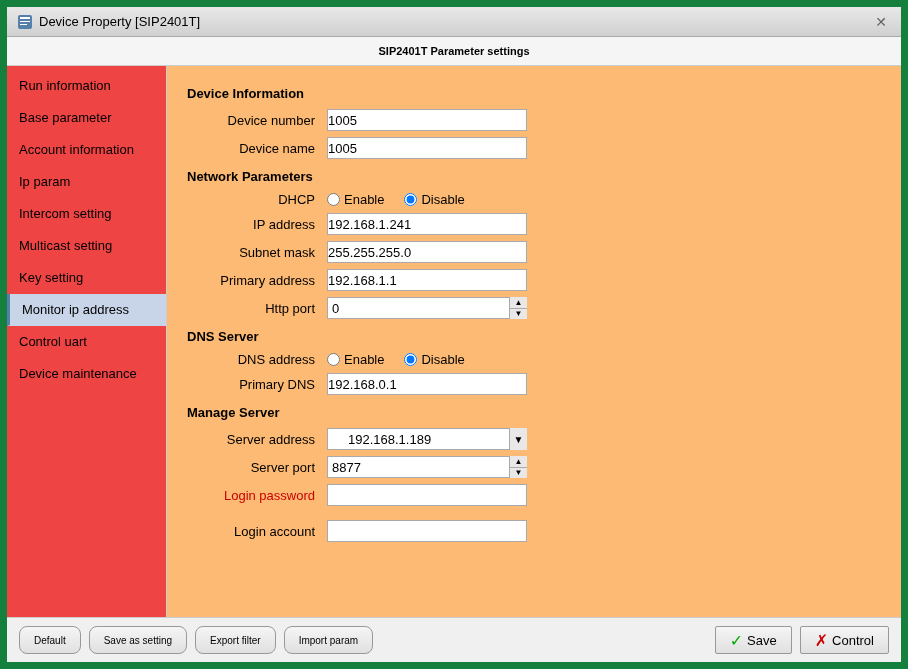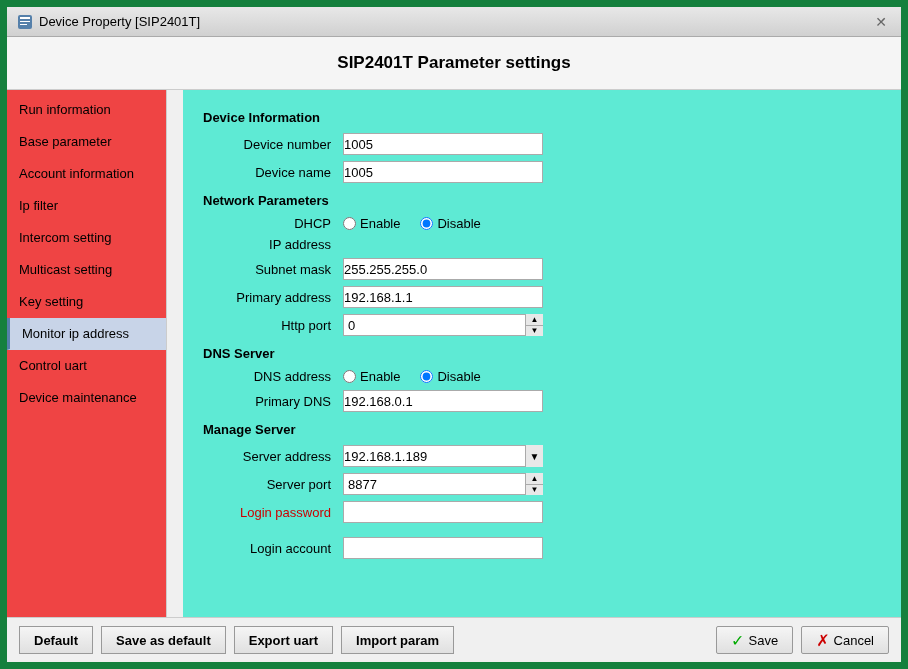--- a/index.html
+++ b/index.html
@@ -52,23 +52,23 @@
       font-size: 14px;
       color: #666;
       display: flex;
       align-items: center;
       justify-content: center;
     }
 
     .header-bar {
       background: #f5f5f5;
       text-align: center;
-      padding: 16px;
+      padding: 8px;
       border-bottom: 1px solid #ccc;
-      font-size: 17px;
+      font-size: 11px;
       font-weight: bold;
     }
 
     .main-content {
       display: flex;
       flex: 1;
       overflow: hidden;
     }
 
     .sidebar {
@@ -88,22 +88,21 @@
 
     .sidebar-item.active {
       background: #c8d4e8;
       border-left: 3px solid #5580aa;
     }
 
     .content-area {
       flex: 1;
       padding: 16px 20px;
       overflow-y: auto;
-      background: #5eead4;
-      margin-left: 16px;
+      background: #fdba74;
     }
 
     .section-title {
       font-weight: bold;
       font-size: 13px;
       margin-bottom: 8px;
       margin-top: 4px;
       color: #000;
     }
 
@@ -193,21 +192,21 @@
     .dropdown-wrapper {
       position: relative;
       width: 200px;
       height: 22px;
     }
 
     .dropdown-input {
       width: 100%;
       height: 22px;
       border: 1px solid #aaa;
-      padding: 2px 20px 2px 0;
+      padding: 2px 20px 2px 20px;
       font-size: 13px;
       background: #fff;
     }
 
     .dropdown-btn {
       position: absolute;
       right: 0;
       top: 0;
       width: 18px;
       height: 22px;
@@ -229,23 +228,22 @@
       align-items: center;
       gap: 8px;
     }
 
     .footer-btn {
       height: 28px;
       padding: 0 14px;
       border: 1px solid #999;
       background: linear-gradient(to bottom, #f5f5f5, #e0e0e0);
       cursor: pointer;
-      font-size: 13px;
-      border-radius: 0;
-      font-weight: bold;
+      font-size: 10px;
+      border-radius: 8px;
     }
 
     .footer-spacer { flex: 1; }
 
     .save-btn {
       height: 28px;
       padding: 0 14px;
       border: 1px solid #999;
       background: linear-gradient(to bottom, #f5f5f5, #e0e0e0);
       cursor: pointer;
@@ -299,21 +297,21 @@
   <div class="header-bar">
     <span>SIP2401T Parameter settings</span>
   </div>
 
   <div class="main-content">
 
     <div class="sidebar">
       <div class="sidebar-item">Run information</div>
       <div class="sidebar-item">Base parameter</div>
       <div class="sidebar-item">Account information</div>
-      <div class="sidebar-item">Ip filter</div>
+      <div class="sidebar-item">Ip param</div>
       <div class="sidebar-item">Intercom setting</div>
       <div class="sidebar-item">Multicast setting</div>
       <div class="sidebar-item">Key setting</div>
       <div class="sidebar-item active">Monitor ip address</div>
       <div class="sidebar-item">Control uart</div>
       <div class="sidebar-item">Device maintenance</div>
     </div>
 
     <div class="content-area">
 
@@ -339,20 +337,21 @@
               <span>Enable</span>
             </label>
             <label class="radio-label">
               <input type="radio" name="dhcp" value="disable" checked="" style="">
               <span>Disable</span>
             </label>
           </div>
         </div>
         <div class="form-row">
           <span class="form-label">IP address</span>
+          <input class="form-input" type="text" value="192.168.1.241" style="">
         </div>
         <div class="form-row">
           <span class="form-label">Subnet mask</span>
           <input class="form-input" type="text" value="255.255.255.0" style="">
         </div>
         <div class="form-row">
           <span class="form-label">Primary address</span>
           <input class="form-input" type="text" value="192.168.1.1" style="">
         </div>
         <div class="form-row">
@@ -415,27 +414,27 @@
           <span class="form-label">Login account</span>
           <input class="form-input" type="text" value="" style="">
         </div>
       </div>
 
     </div>
   </div>
 
   <div class="footer">
     <button class="footer-btn">Default</button>
-    <button class="footer-btn">Save as default</button>
-    <button class="footer-btn">Export uart</button>
+    <button class="footer-btn">Save as setting</button>
+    <button class="footer-btn">Export filter</button>
     <button class="footer-btn">Import param</button>
     <div class="footer-spacer"></div>
     <button class="save-btn">
       <span class="checkmark">✓</span>
       <span>Save</span>
     </button>
     <button class="cancel-btn">
       <span class="crossmark">✗</span>
-      <span>Cancel</span>
+      <span>Control</span>
     </button>
   </div>
 
 </div>
 
 </body></html>

